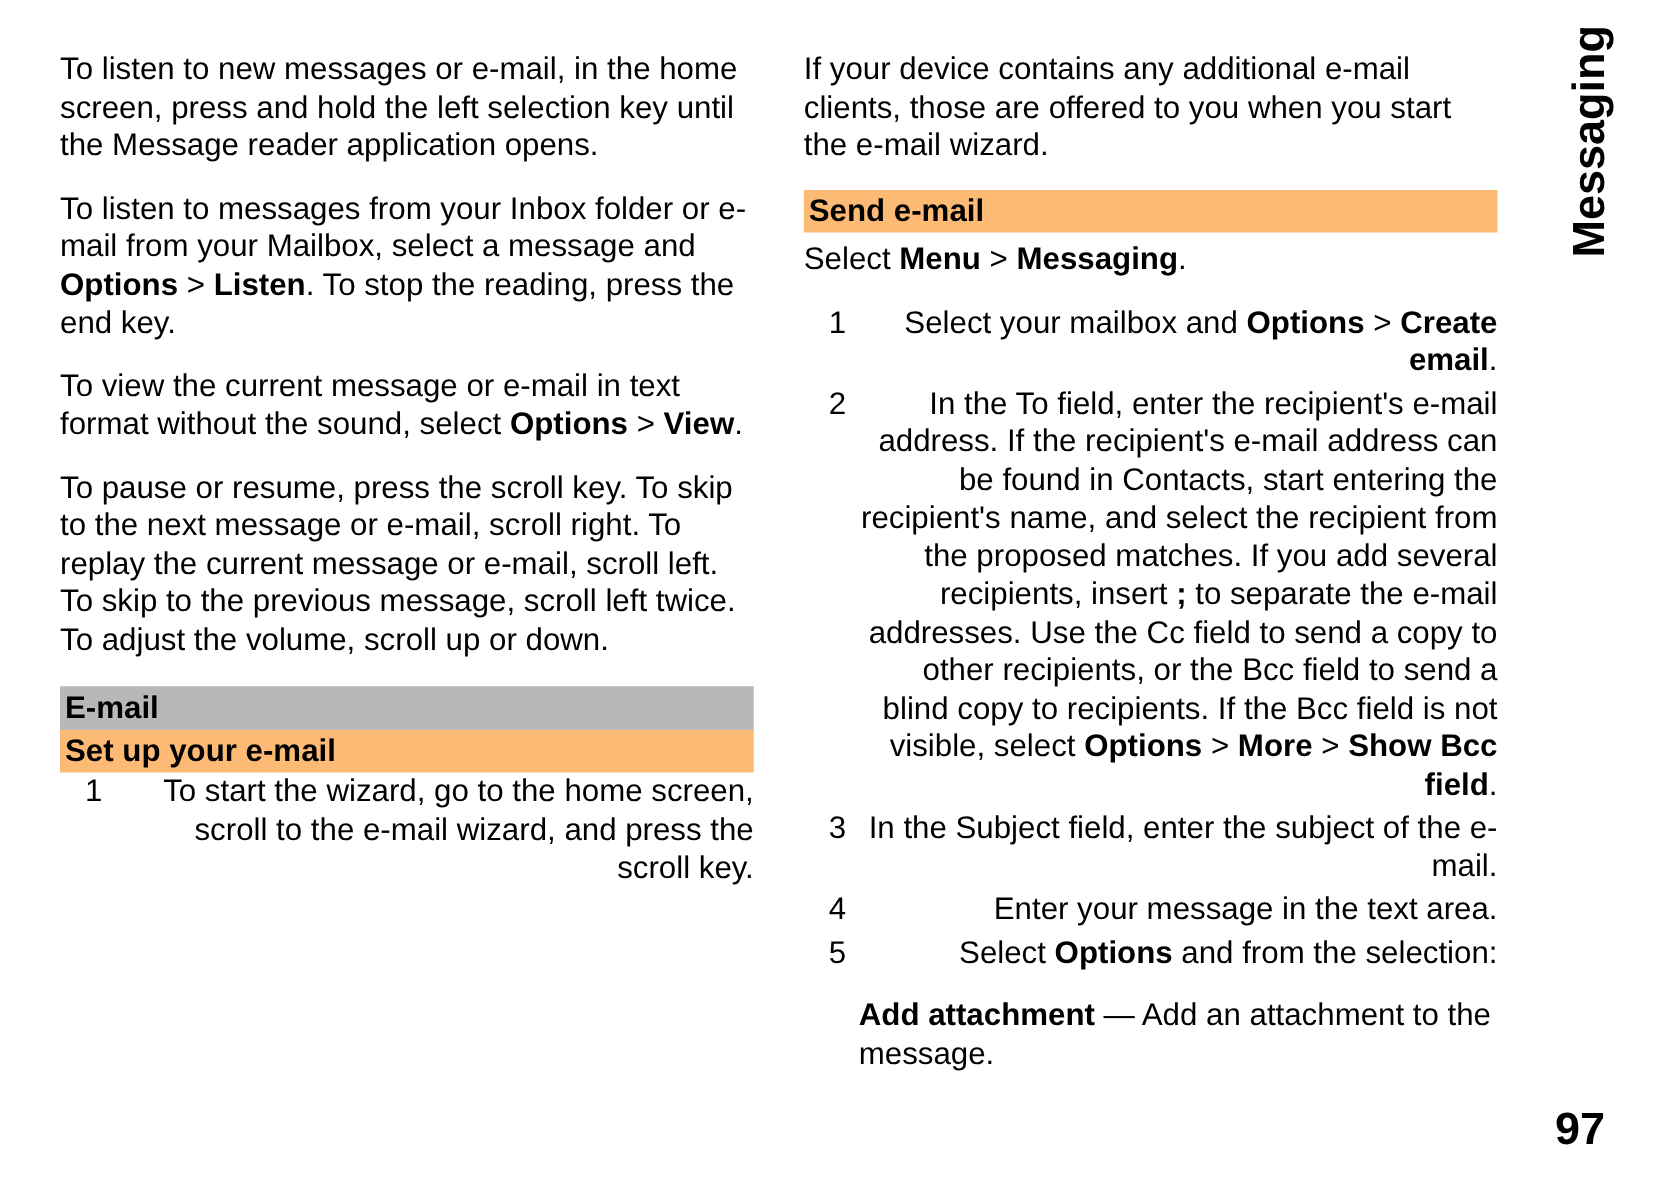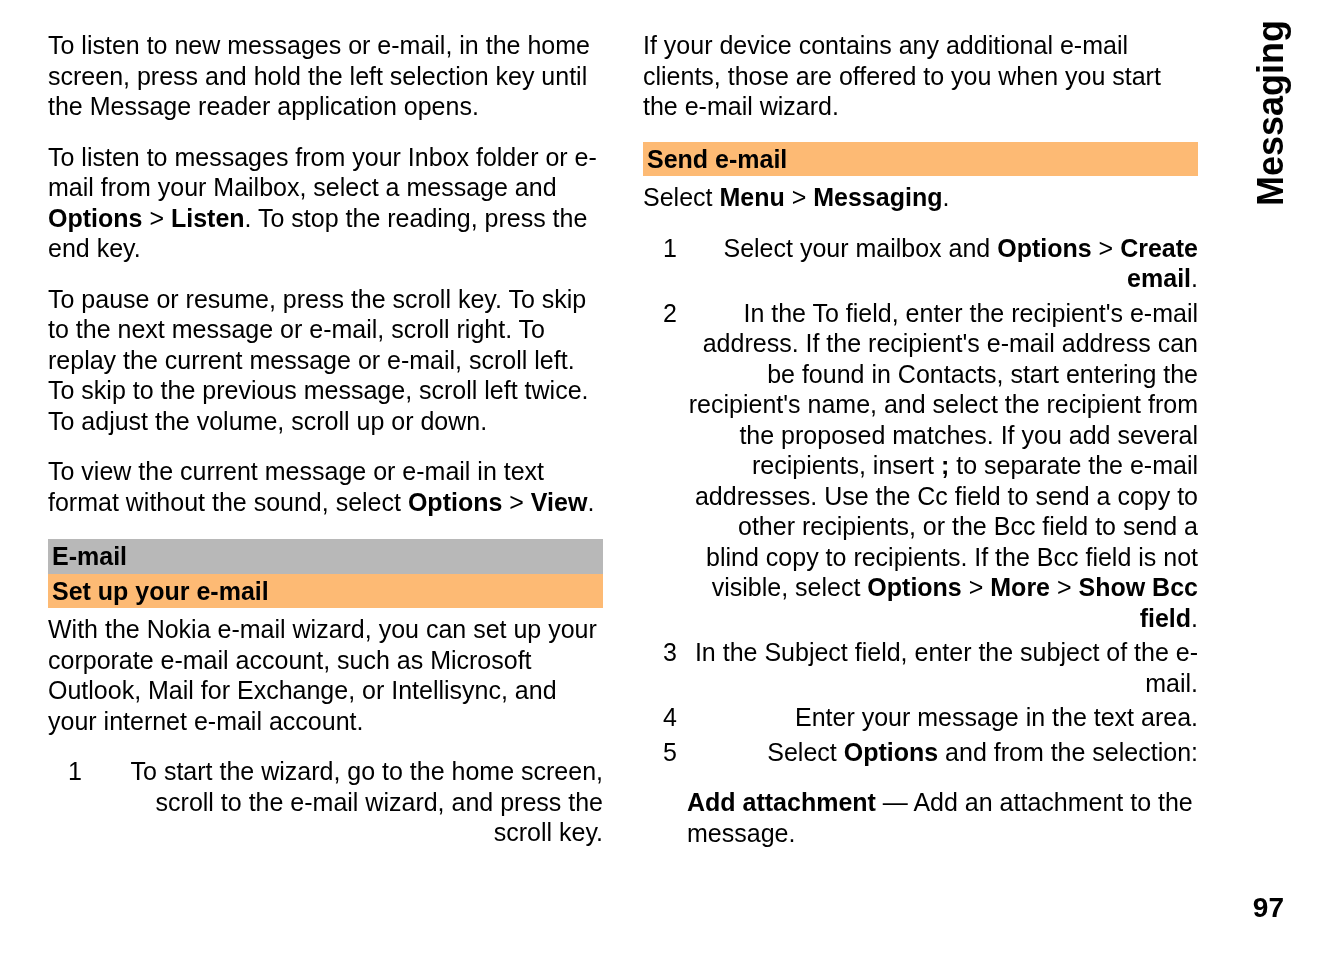--- a/index.html
+++ b/index.html
@@ -8,21 +8,21 @@
     width: 1322px;
     height: 954px;
     background: #fff;
     font-family: Arial, Helvetica, sans-serif;
     color: #000;
   }
   .page {
     box-sizing: border-box;
     width: 1322px;
     height: 954px;
-    padding: 30px 36px 20px 48px;
+    padding: 40px 36px 20px 48px;
     position: relative;
   }
   .columns {
     display: flex;
     gap: 40px;
     height: 100%;
   }
   .col {
     flex: 1;
     font-size: 25px;
@@ -76,50 +76,49 @@
     font-size: 36px;
     font-weight: bold;
     writing-mode: vertical-rl;
     transform: rotate(180deg);
     letter-spacing: 0px;
   }
   .page-number {
     position: absolute;
     right: 38px;
     bottom: 30px;
-    font-size: 28px;
+    font-size: 36px;
     font-weight: bold;
   }
   .right-col {
     padding-right: 88px; 
   }
 </style>
 </head>
 <body>
 
 <div class="page">
   <div class="columns">
 
     <div class="col">
       <p>To listen to new messages or e-mail, in the home screen, press and hold the left selection key until the Message reader application opens.</p>
 
       <p>
         <span>To listen to messages from your Inbox folder or e-mail from your Mailbox, select a message and </span><span class="bold">Options</span><span> &gt; </span><span class="bold">Listen</span><span>. To stop the reading, press the end key.</span>
       </p>
 
-      <p>To pause or resume, press the scroll key. To skip to the next message or e-mail, scroll right. To replay the current message or e-mail, scroll left. To skip to the previous message, scroll left twice. To adjust the volume, scroll up or down.</p>
-
       <p>
         <span>To view the current message or e-mail in text format without the sound, select </span><span class="bold">Options</span><span> &gt; </span><span class="bold">View</span><span>.</span>
       </p>
 
+      <p>To pause or resume, press the scroll key. To skip to the next message or e-mail, scroll right. To replay the current message or e-mail, scroll left. To skip to the previous message, scroll left twice. To adjust the volume, scroll up or down.</p>
+
       <div class="section-header">E-mail</div>
       <div class="sub-header">Set up your e-mail</div>
 
-      <p style="margin-top:6px;">With the Nokia e-mail wizard, you can set up your corporate e-mail account, such as Microsoft Outlook, Mail for Exchange, or Intellisync, and your internet e-mail account.</p>
 
 
       <ol class="steps">
         <li>To start the wizard, go to the home screen, scroll to the e-mail wizard, and press the scroll key.</li>
 
       </ol>
     </div>
 
     <div class="col right-col">
 

